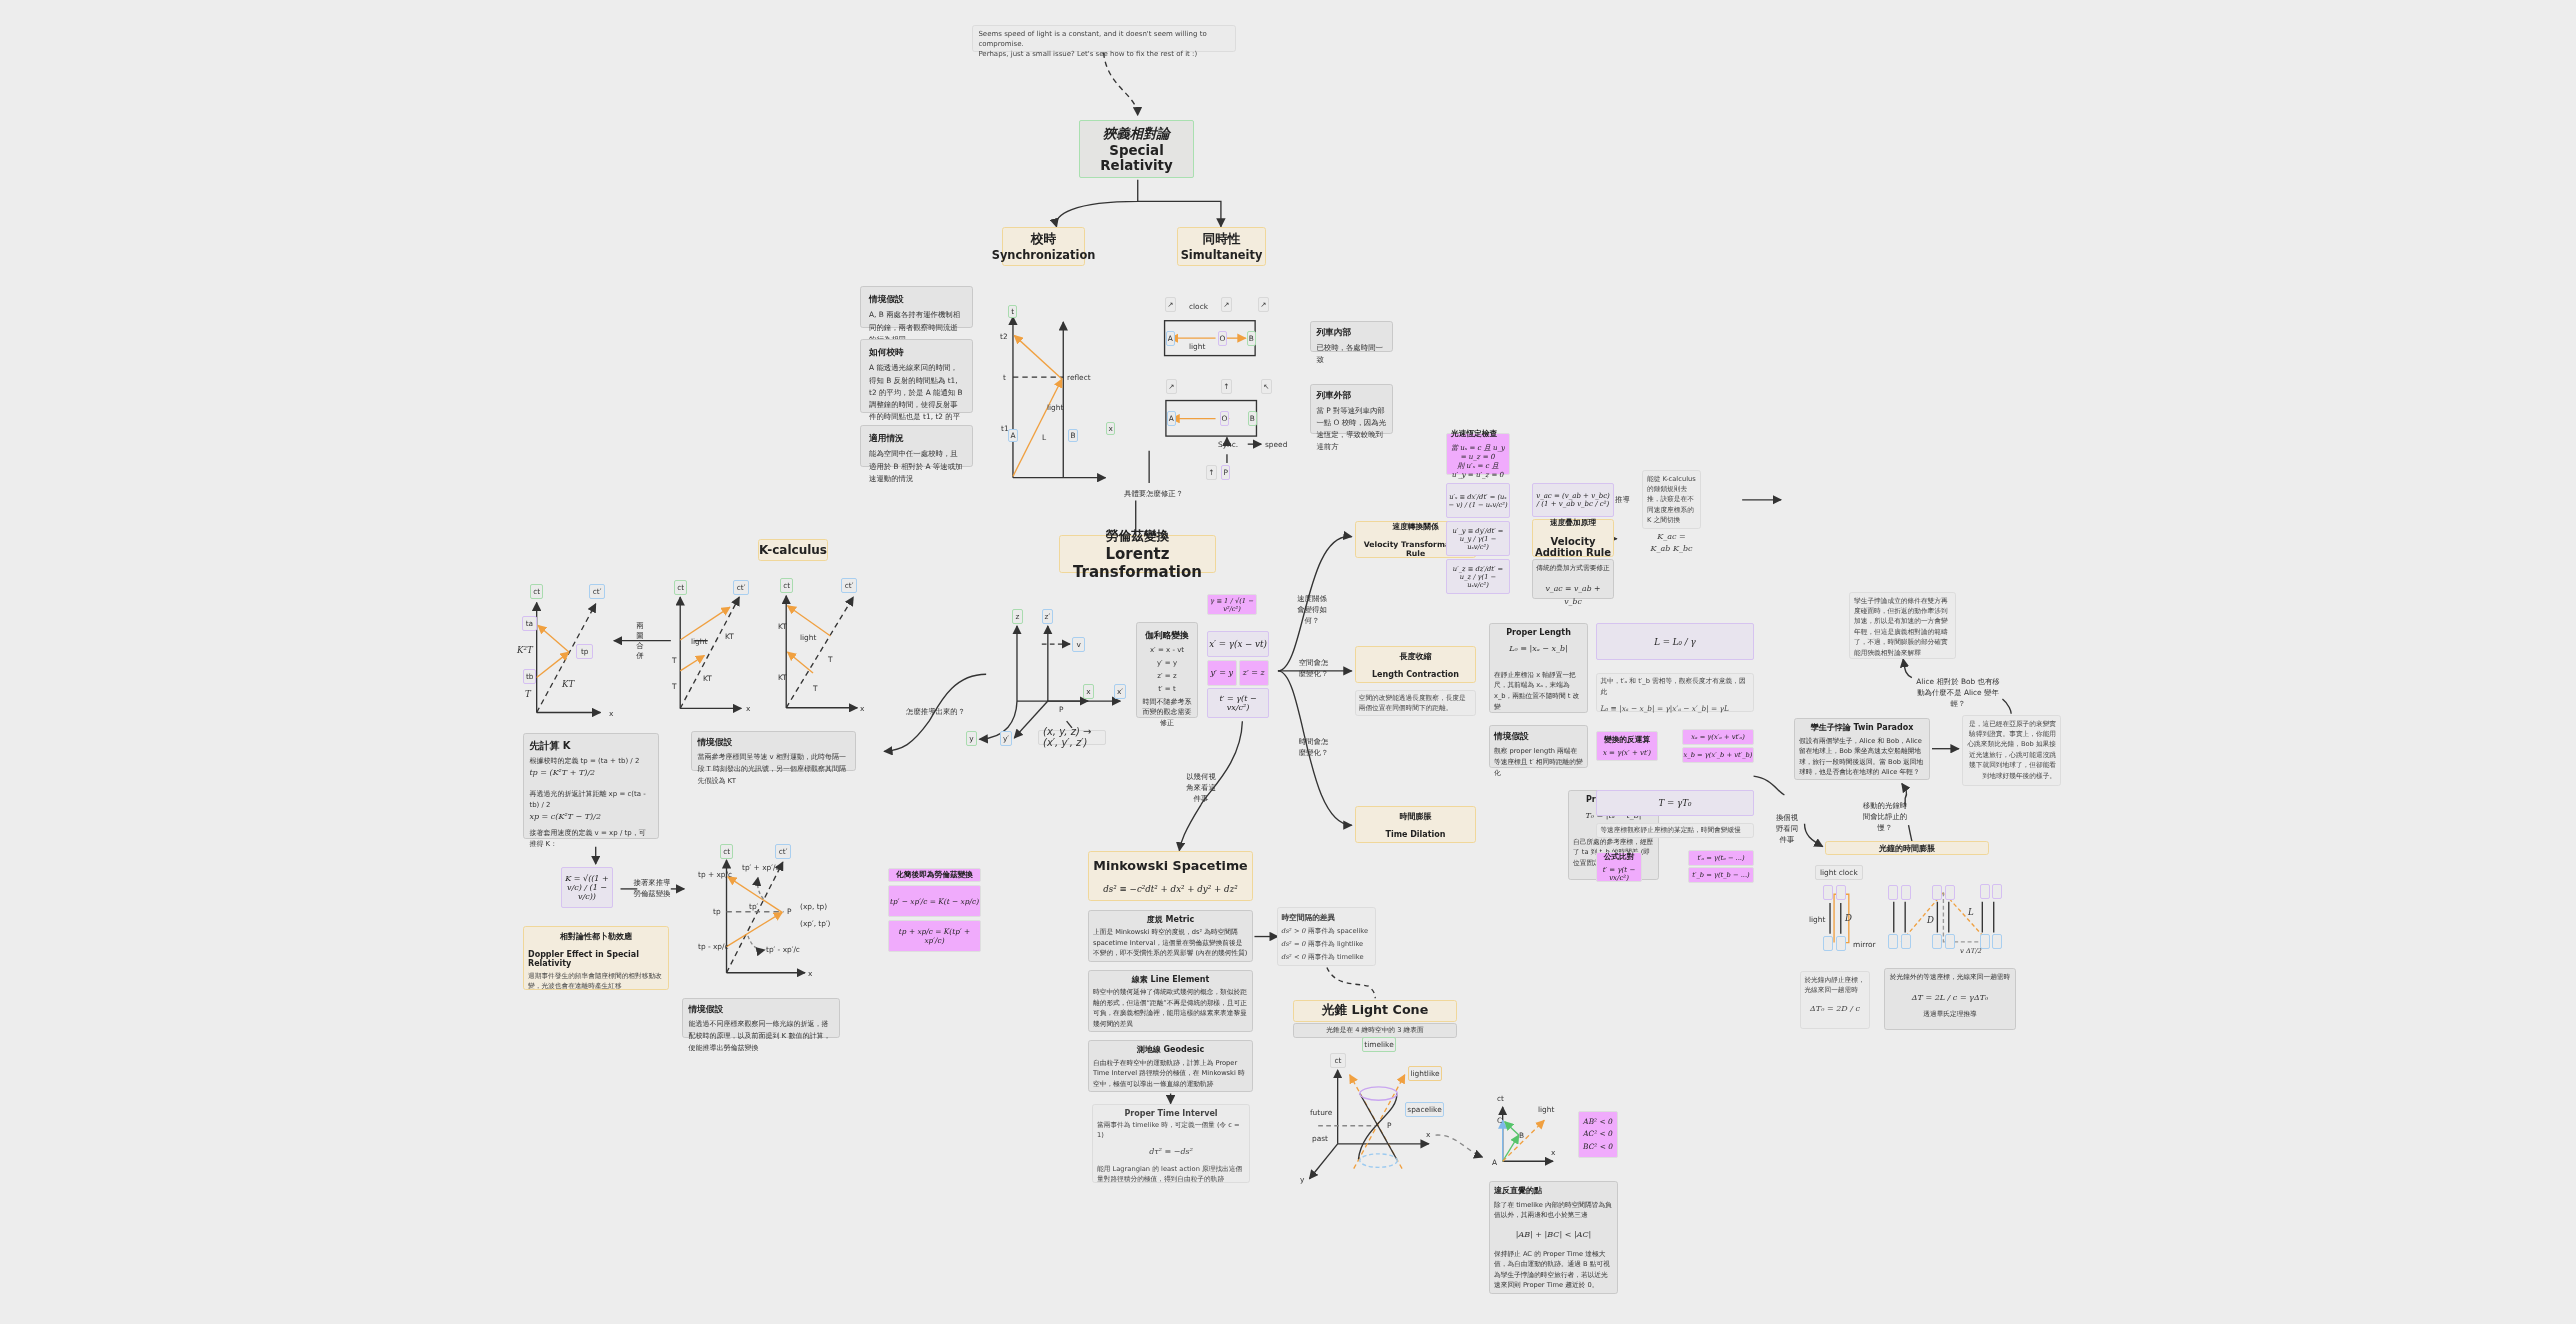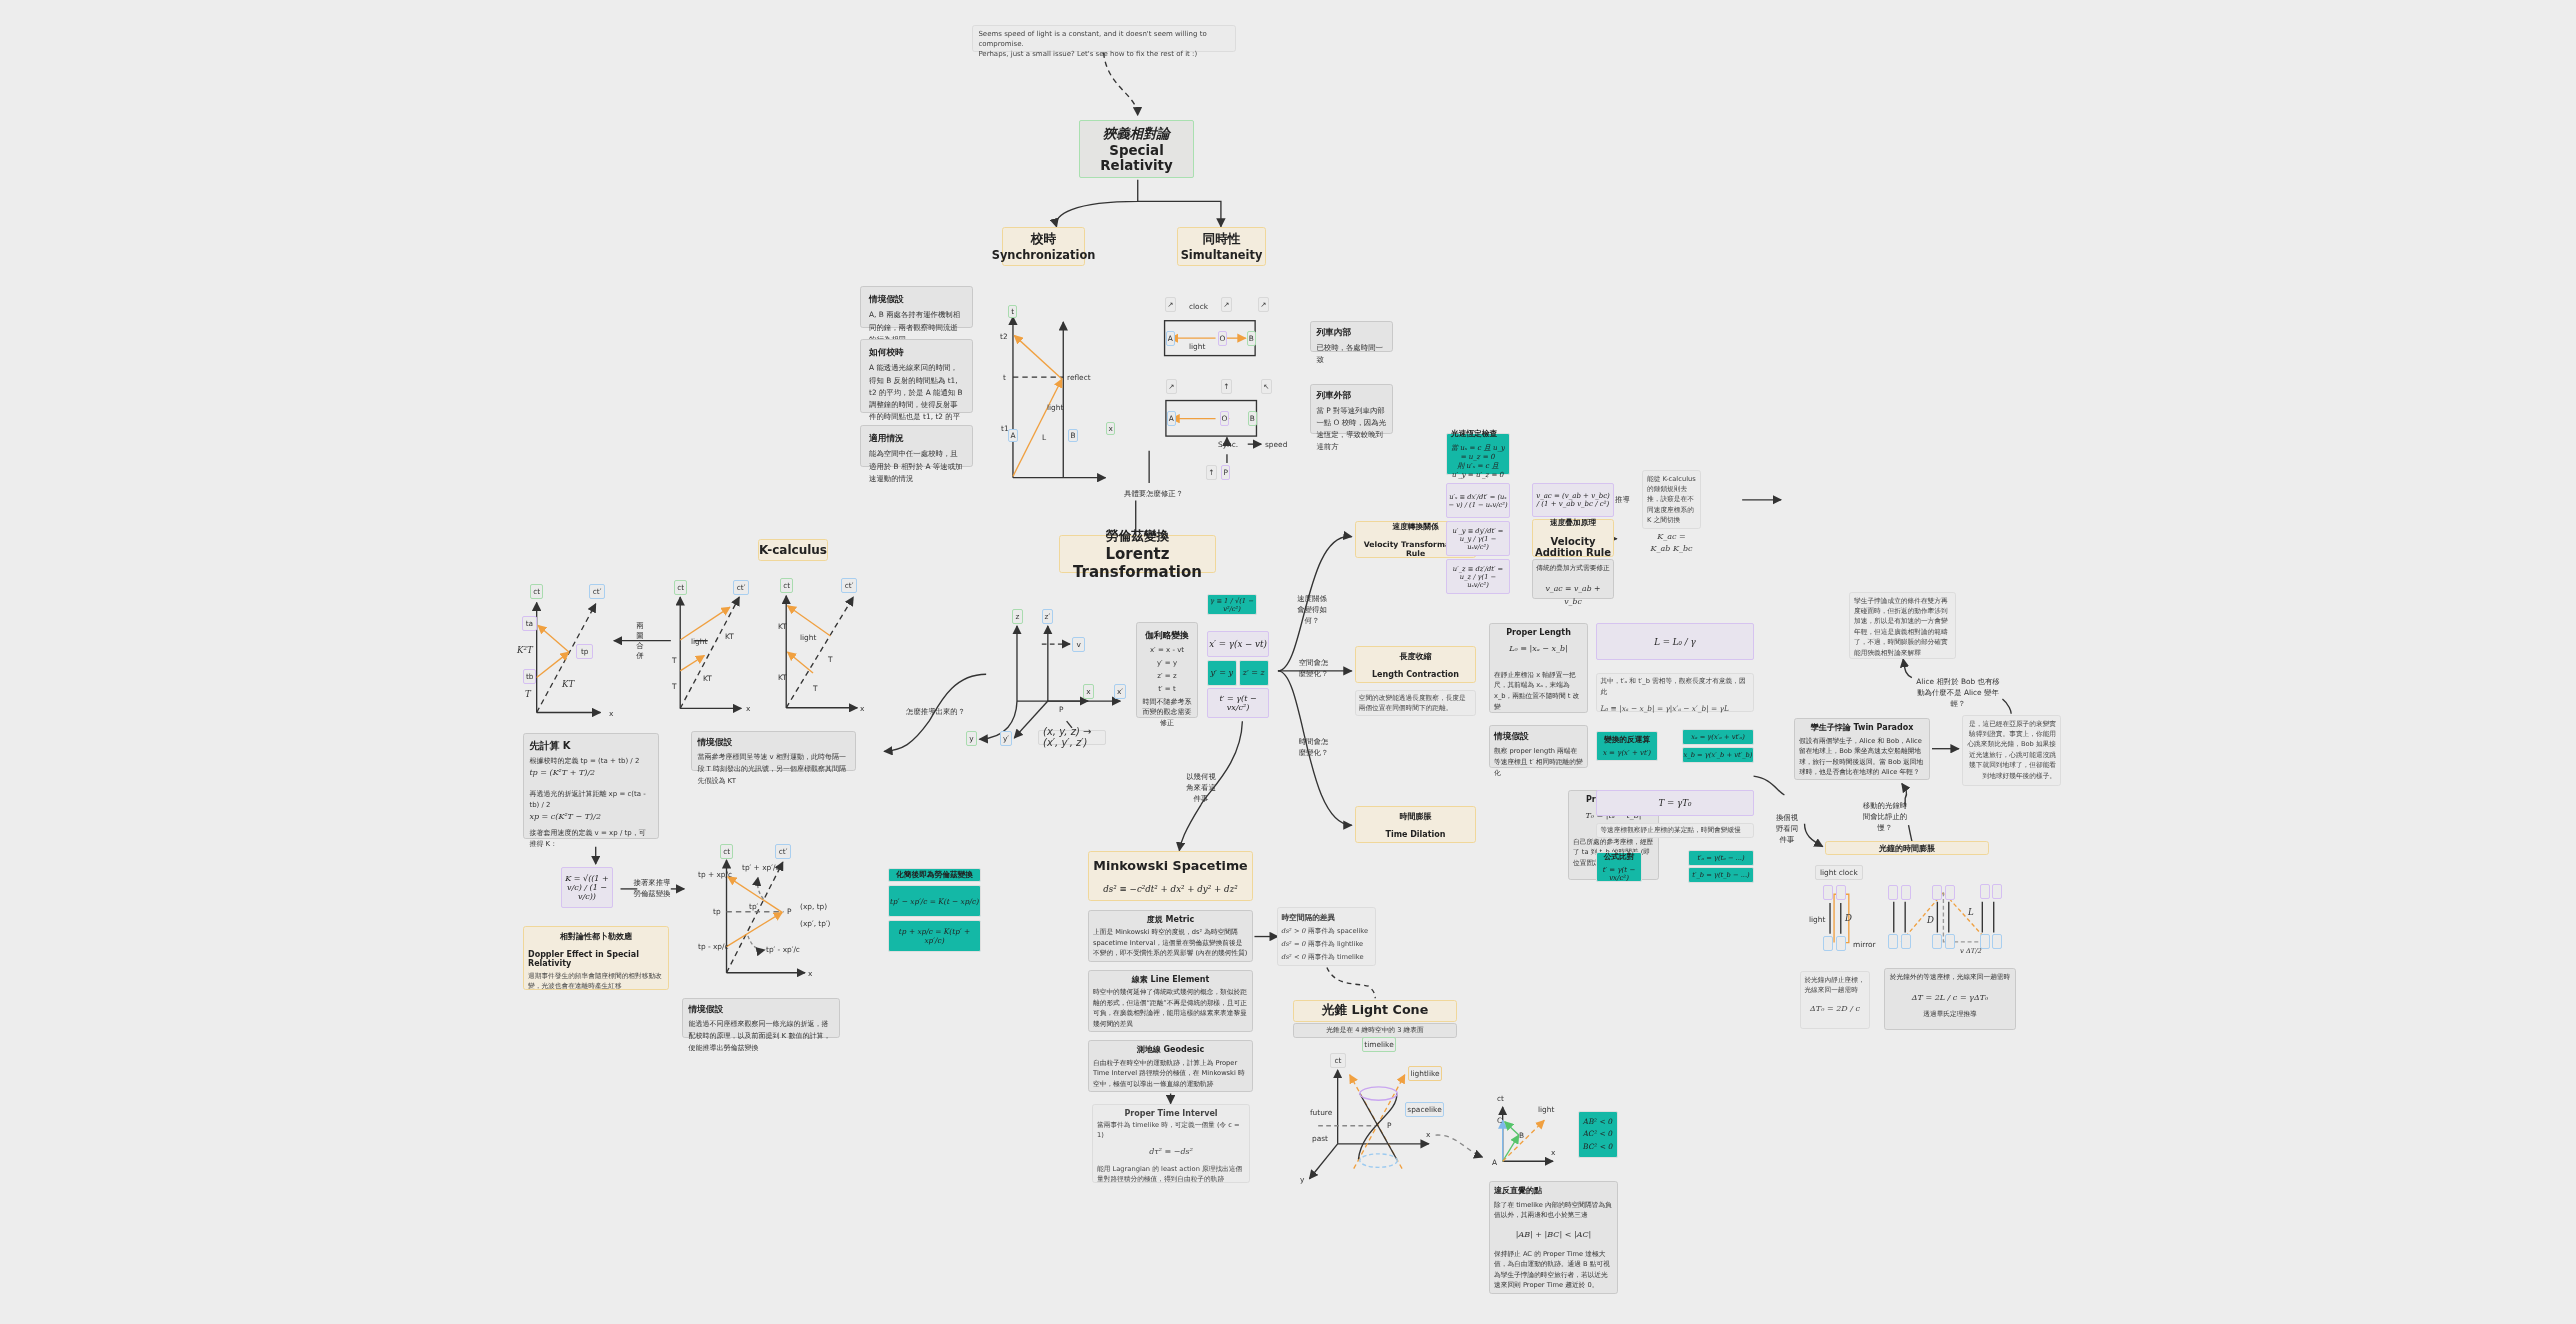--- a/index.html
+++ b/index.html
@@ -6,21 +6,21 @@
   body{width:2576px;height:1325px;background:#ededed;position:relative;overflow:hidden;
     font-family:"DejaVu Sans","Liberation Sans",sans-serif;color:#2b2b2b;}
   .abs{position:absolute;box-sizing:border-box;}
   .note{background:#ebebeb;border:0.7px solid #dcdcdc;border-radius:2.7px;padding:5.4px 8px;font-size:7.4px;line-height:1.6;color:#444;}
   .card{background:#e4e4e4;border:1.3px solid #c9c9c9;border-radius:2.7px;padding:5.4px 8px;font-size:7.4px;line-height:1.65;color:#333;}
   .card .h{font-weight:bold;font-size:8.7px;margin-bottom:2.7px;color:#222;}
   .card .hc{font-weight:bold;font-size:8.7px;margin-bottom:4px;color:#222;text-align:center;}
   .topic{background:#f3ecdd;border:1.3px solid #f0d79a;border-radius:2.7px;text-align:center;font-weight:bold;color:#222;display:flex;flex-direction:column;justify-content:center;align-items:center;}
   .root{background:#e4e4e2;border:1.3px solid #a9e0b0;border-radius:2px;text-align:center;font-weight:bold;color:#222;display:flex;flex-direction:column;justify-content:space-between;align-items:center;padding:4px 0;}
   .formula{background:#e8e4ee;border:1.3px solid #d6c3f0;border-radius:2px;font-family:"DejaVu Serif","Liberation Serif",serif;font-style:italic;font-size:8.7px;display:flex;align-items:center;justify-content:center;color:#222;text-align:center;}
-  .fplain{background:#14b8a6;border:0.7px solid #dedede;border-radius:2px;font-family:"DejaVu Serif","Liberation Serif",serif;font-style:italic;font-size:8px;display:flex;align-items:center;justify-content:center;color:#222;text-align:center;}
+  .fplain{background:#f0abfc;border:0.7px solid #dedede;border-radius:2px;font-family:"DejaVu Serif","Liberation Serif",serif;font-style:italic;font-size:8px;display:flex;align-items:center;justify-content:center;color:#222;text-align:center;}
   .lbl{font-size:7.4px;color:#333;text-align:center;line-height:1.5;}
   .tag{font-size:7.4px;color:#333;background:#ebebeb;border:0.7px solid #d8d8d8;border-radius:2px;padding:1.3px 4px;display:flex;align-items:center;justify-content:center;}
   .g{border:1.3px solid #a9dcaf;}
   .b{border:1.3px solid #a9cff0;}
   .p{border:1.3px solid #d5bff2;}
   .o{border:1.3px solid #f0cf8a;}
   .serif{font-family:"DejaVu Serif","Liberation Serif",serif;font-style:italic;}
   svg.wires{position:absolute;left:0;top:0;}
 </style>
 </head>

